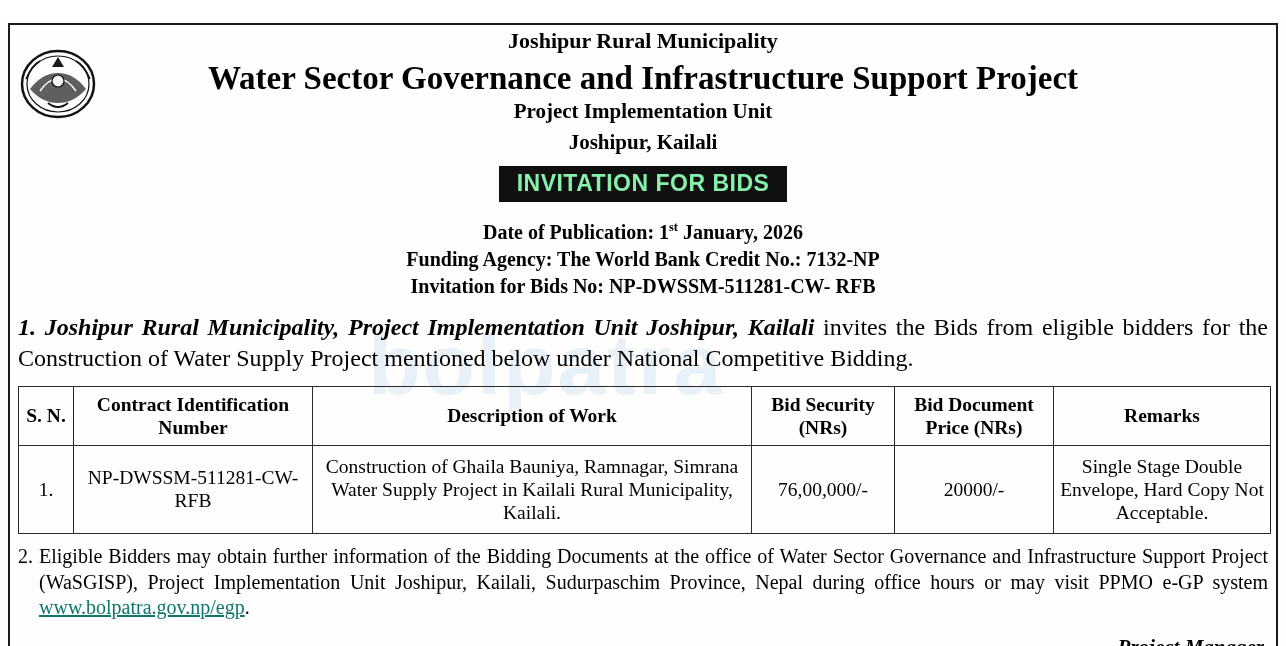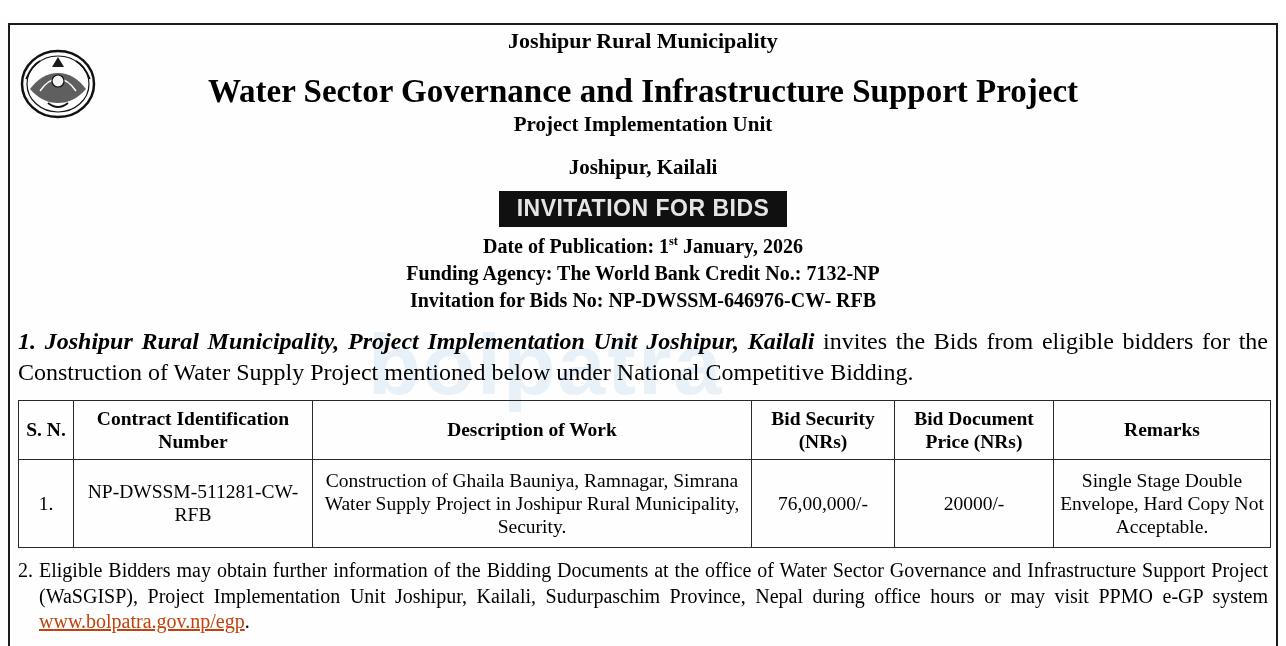--- a/index.html
+++ b/index.html
@@ -68,52 +68,52 @@
   .h-muni {
     font-size: 22px;
     font-weight: bold;
     line-height: 1.12;
     margin-top: 15px;
   }
   .h-project {
     font-size: 33px;
     font-weight: bold;
     line-height: 1.15;
-    margin-top: 19px;
+    margin-top: 6px;
     white-space: nowrap;
   }
   .h-unit {
     font-size: 21px;
     font-weight: bold;
     margin-top: 1px;
   }
   .h-place {
     font-size: 21px;
     font-weight: bold;
-    margin-top: 18px;
+    margin-top: 6px;
   }
   .ifb-wrap {
     margin-top: 11px;
     text-align: center;
   }
   .ifb {
     display: inline-block;
     background: #101010;
-    color: #e5e5e5;
+    color: #86efac;
     font-family: "Liberation Sans", sans-serif;
     font-weight: bold;
     font-size: 23px;
     letter-spacing: 0.5px;
     padding: 4px 18px 5px 18px;
   }
   .meta-line {
     font-size: 20px;
     font-weight: bold;
     text-align: center;
-    margin-top: 7px;
+    margin-top: 18px;
     line-height: 1.25;
   }
   .meta-line.tight {
     margin-top: 2px;
     text-align: center;
   }
   sup {
     font-size: 0.62em;
     vertical-align: super;
   }
@@ -137,21 +137,21 @@
   }
   .para-2 .num {
     flex: 0 0 auto;
   }
   .para-2 .txt {
     flex: 1 1 auto;
     text-align: justify;
   }
   .link {
     text-decoration: underline;
-    color: #c2410c;
+    color: #0f766e;
   }
   table.bids {
     width: 1248px;
     border-collapse: collapse;
     margin-top: 12px;
     table-layout: fixed;
     border-radius: 15px;
   }
   table.bids th,
   table.bids td {
@@ -212,21 +212,21 @@
       <div class="h-place">Joshipur, Kailali</div>
 
       <div class="ifb-wrap">
         <span class="ifb">INVITATION FOR BIDS</span>
       </div>
 
       <div class="meta-line">
         <span>Date of Publication: 1</span><sup>st</sup><span> January, 2026</span>
       </div>
       <div class="meta-line tight">Funding Agency: The World Bank Credit No.: 7132-NP</div>
-      <div class="meta-line tight">Invitation for Bids No: NP-DWSSM-646976-CW- RFB</div>
+      <div class="meta-line tight">Invitation for Bids No: NP-DWSSM-511281-CW- RFB</div>
     </div>
 
     <div class="para">
       <span class="lead">1. Joshipur Rural Municipality, Project Implementation Unit Joshipur, Kailali</span><span> invites the Bids from eligible bidders for the Construction of Water Supply Project mentioned below under National Competitive Bidding.</span>
     </div>
 
     <table class="bids">
       <thead>
         <tr>
           <th class="col-sn">S. N.</th>
@@ -234,21 +234,21 @@
           <th class="col-desc">Description of Work</th>
           <th class="col-sec">Bid Security (NRs)</th>
           <th class="col-price">Bid Document Price (NRs)</th>
           <th class="col-rem">Remarks</th>
         </tr>
       </thead>
       <tbody>
         <tr>
           <td class="col-sn">1.</td>
           <td class="col-cin">NP-DWSSM-511281-CW- RFB</td>
-          <td class="col-desc">Construction of Ghaila Bauniya, Ramnagar, Simrana Water Supply Project in Joshipur Rural Municipality, Security.</td>
+          <td class="col-desc">Construction of Ghaila Bauniya, Ramnagar, Simrana Water Supply Project in Kailali Rural Municipality, Kailali.</td>
           <td class="col-sec">76,00,000/-</td>
           <td class="col-price">20000/-</td>
           <td class="col-rem">Single Stage Double Envelope, Hard Copy Not Acceptable.</td>
         </tr>
       </tbody>
     </table>
 
     <div class="para-2">
       <span class="num">2.</span>
       <span class="txt"><span>Eligible Bidders may obtain further information of the Bidding Documents at the office of Water Sector Governance and Infrastructure Support Project (WaSGISP), Project Implementation Unit Joshipur, Kailali, Sudurpaschim Province, Nepal during office hours or may visit PPMO e-GP system </span><a class="link" href="#">www.bolpatra.gov.np/egp</a><span>.</span></span>

